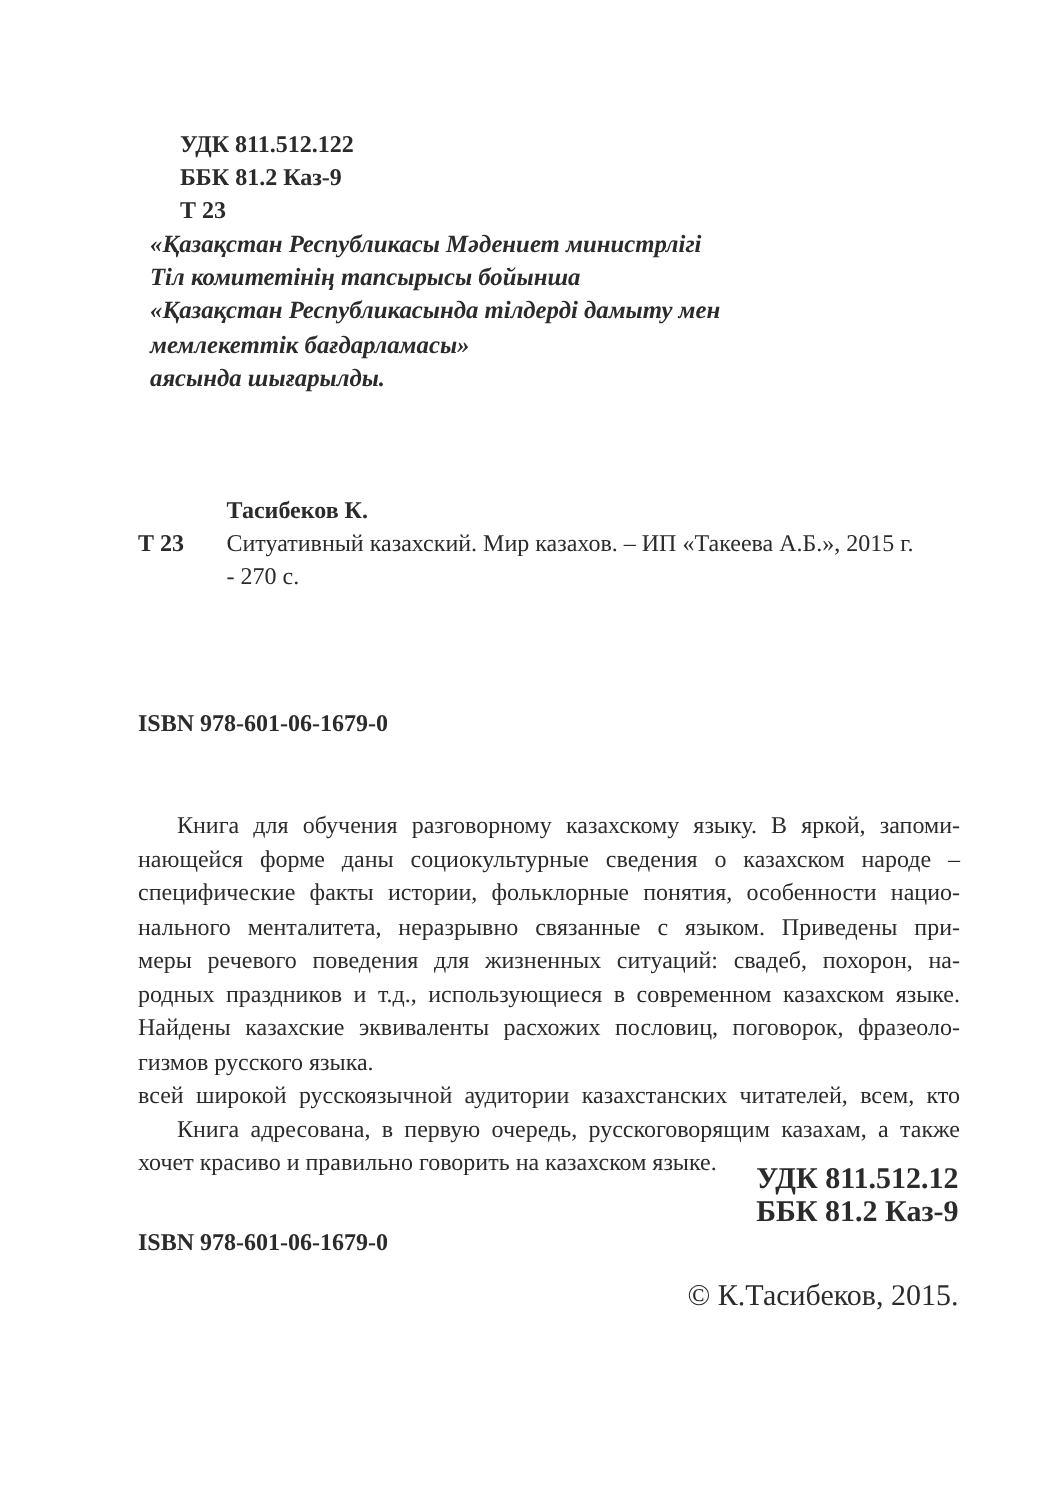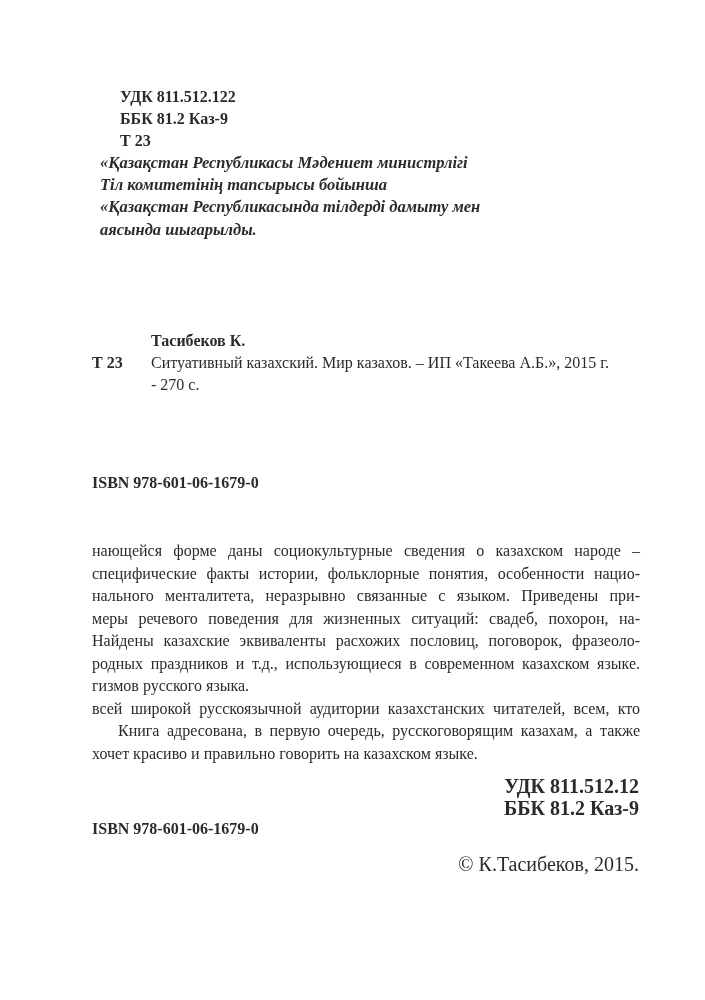--- a/index.html
+++ b/index.html
@@ -114,40 +114,42 @@
 <div class="abs codes">
   <div>УДК 811.512.122</div>
   <div>ББК 81.2 Каз-9</div>
   <div>Т 23</div>
 </div>
 
 <div class="abs sponsor">
   <div>«Қазақстан Республикасы Мәдениет министрлігі</div>
   <div>Тіл комитетінің тапсырысы бойынша</div>
   <div>«Қазақстан  Республикасында тілдерді дамыту мен</div>
+  <div>мемлекеттік бағдарламасы»</div>
   <div>аясында шығарылды.</div>
 </div>
 
 <div class="abs author">Тасибеков К.</div>
 <div class="abs catalog-code">Т 23</div>
 <div class="abs biblio">
   <div>Ситуативный казахский. Мир казахов. – ИП «Такеева А.Б.», 2015 г.</div>
   <div>- 270 с.</div>
 </div>
 
 <div class="abs isbn1">ISBN 978-601-06-1679-0</div>
 
 <div class="abs annotation">
   <div>
+    <span class="line indent">Книга для обучения разговорному казахскому языку. В яркой, запоми-</span>
     <span class="line">нающейся форме даны социокультурные сведения о казахском народе –</span>
     <span class="line">специфические факты истории, фольклорные понятия, особенности нацио-</span>
     <span class="line">нального менталитета, неразрывно связанные с языком. Приведены при-</span>
     <span class="line">меры речевого поведения для жизненных ситуаций: свадеб, похорон, на-</span>
+    <span class="line">родных праздников и т.д., использующиеся в современном казахском языке.</span>
     <span class="line">Найдены казахские эквиваленты расхожих пословиц, поговорок, фразеоло-</span>
-    <span class="line">родных праздников и т.д., использующиеся в современном казахском языке.</span>
     <span class="line last">гизмов русского языка.</span>
   </div>
   <div>
     <span class="line">всей широкой русскоязычной аудитории казахстанских читателей, всем, кто</span>
     <span class="line indent">Книга адресована, в первую очередь, русскоговорящим казахам, а также</span>
     <span class="line last">хочет красиво и правильно говорить на казахском языке.</span>
   </div>
 </div>
 
 <div class="abs codes-right">

